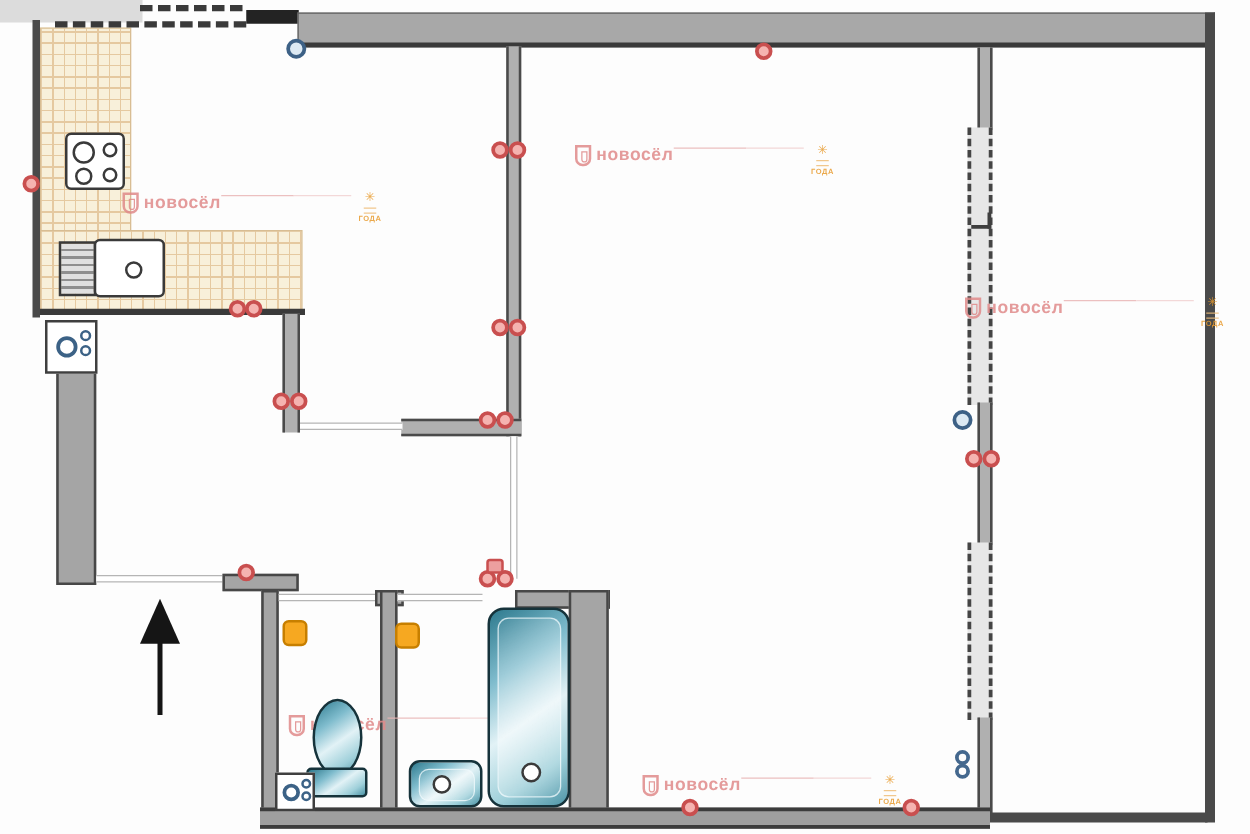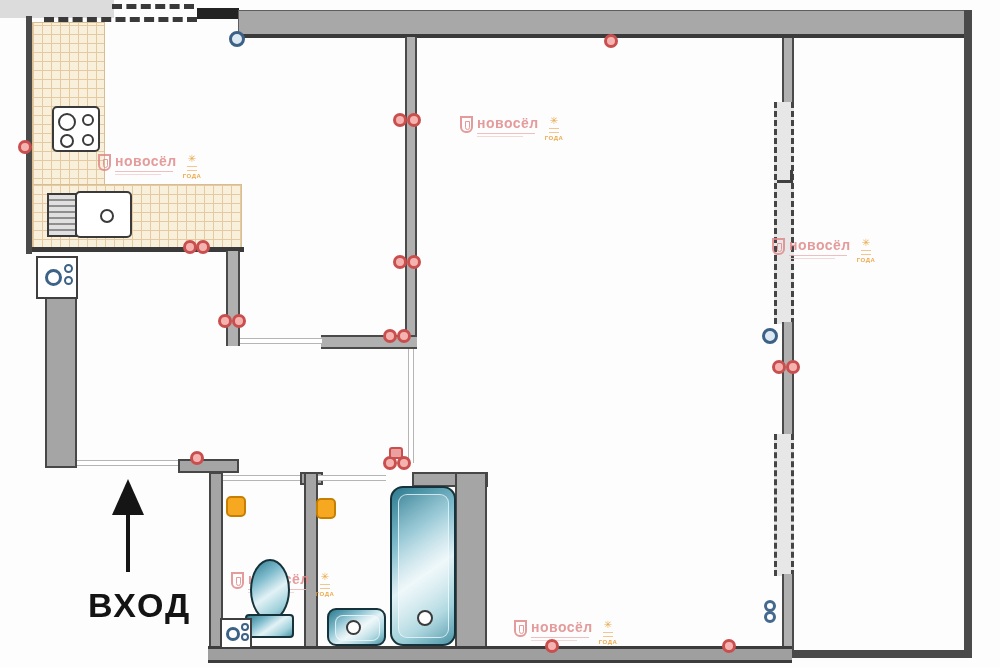--- a/index.html
+++ b/index.html
@@ -30,21 +30,21 @@
   
   .m-red{position:absolute;width:14px;height:14px;border:3px solid #c94f4f;background:#f5b3b0;border-radius:50%;z-index:6;}
   .m-redsq{position:absolute;width:14px;height:12px;border:2px solid #c94f4f;background:#ec9f9f;border-radius:3px;z-index:6;}
   .m-blue{position:absolute;width:16px;height:16px;border:3px solid #3d6186;background:#dce9f3;border-radius:50%;z-index:6;}
   .m-blue8{position:absolute;width:12px;height:12px;border:3px solid #44688e;background:transparent;border-radius:50%;z-index:6;}
   .m-orange{position:absolute;width:20px;height:21px;background:#f6a821;border:2px solid #c77f00;border-radius:5px;z-index:5;}
   
   .watermark{position:absolute;display:flex;align-items:flex-start;gap:4px;opacity:.85;z-index:3;width:95px;}
   .wm-logo{width:13px;height:17px;border:2px solid #e08a8a;border-radius:0 0 6px 6px;position:relative;flex:0 0 auto;}
   .wm-logo:before{content:"";position:absolute;left:3px;top:3px;width:3px;height:7px;border:1.5px solid #e08a8a;border-radius:0 0 3px 3px;}
-  .wm-mid{display:flex;flex-direction:column;}
+  .wm-mid{display:flex;}
   .wm-brand{color:#e08a8a;font-size:14px;font-weight:bold;letter-spacing:.5px;line-height:15px;white-space:nowrap;}
   .wm-line{width:58px;height:1px;background:#eab6b6;margin-top:2px;}
   .wm-line2{width:46px;height:1px;background:#f2d2d2;margin-top:2px;}
   .wm-right{display:flex;flex-direction:column;align-items:center;margin-left:2px;}
   .wm-star{color:#e89b2e;font-size:10px;line-height:10px;}
   .wm-bars{width:10px;height:5px;border-top:1px solid #f0be7a;border-bottom:1px solid #f0be7a;margin:2px 0;}
   .wm-badge{color:#e89b2e;font-size:6px;font-weight:bold;letter-spacing:.5px;}
   
   #entrance-label{color:#141414;font-size:34px;font-weight:600;letter-spacing:2px;z-index:4;}
   #arrow-head{width:0;height:0;border-left:16px solid transparent;border-right:16px solid transparent;
@@ -134,21 +134,20 @@
   <div class="abs" style="left:790px;top:170px;width:3px;height:13px;background:#3f3f3f;z-index:3;"></div>
   <div class="abs wall2v" style="left:782px;top:322px;width:12px;height:114px;"></div>
   <div class="abs dashpart" style="left:774px;top:434px;width:20px;height:142px;"></div>
   <div class="abs wall2v" style="left:782px;top:574px;width:12px;height:78px;"></div>
 
   <div class="abs" style="left:208px;top:646px;width:584px;height:17px;background:#9f9f9f;border-top:3px solid #3c3c3c;border-bottom:3px solid #3c3c3c;z-index:2;"></div>
   <div class="abs walldark" style="left:792px;top:650px;width:174px;height:8px;"></div>
 
   <div class="abs" id="arrow-head" style="left:112px;top:479px;"></div>
   <div class="abs" id="arrow-stem" style="left:126px;top:512px;height:60px;"></div>
-  <div class="abs" id="entrance-label" style="left:88px;top:586px;">ВХОД</div>
 
   <div class="watermark" style="left: 98px; top: 154px;">
     <span class="wm-logo"></span>
     <span class="wm-mid">
       <span class="wm-brand">новосёл</span>
       <span class="wm-line"></span>
         <span class="wm-line2"></span>
     </span>
     <span class="wm-right">
       <span class="wm-star">✳</span>

